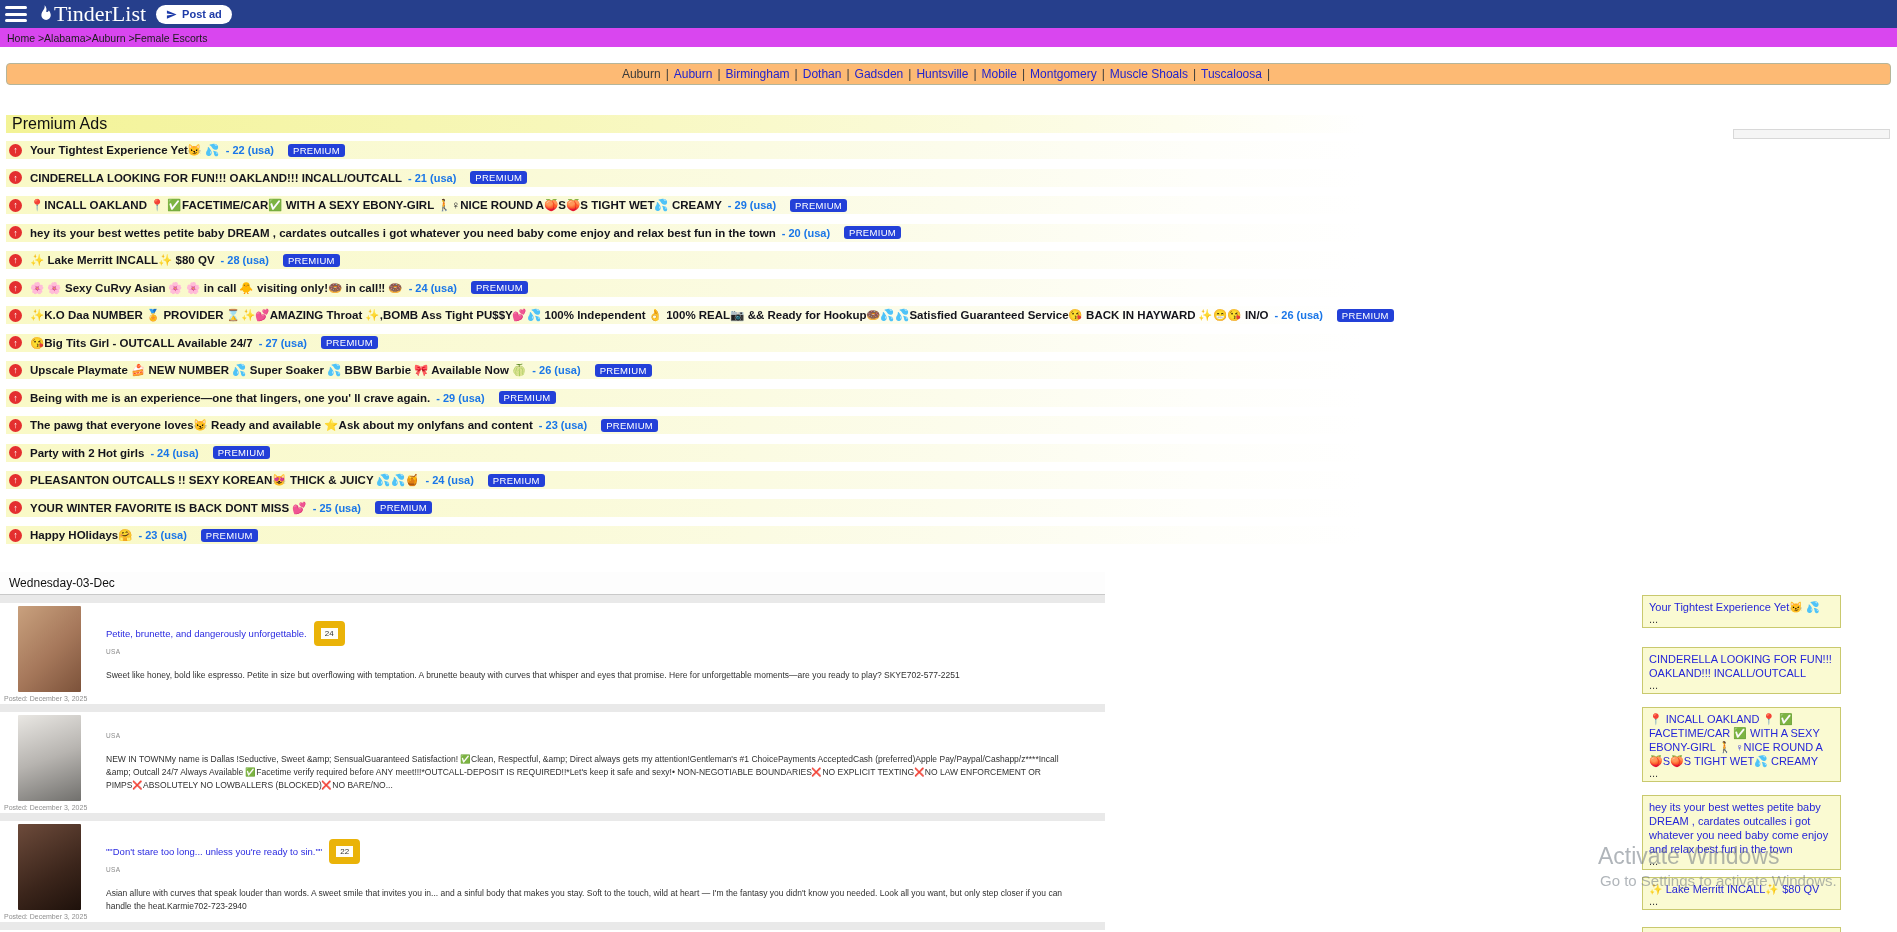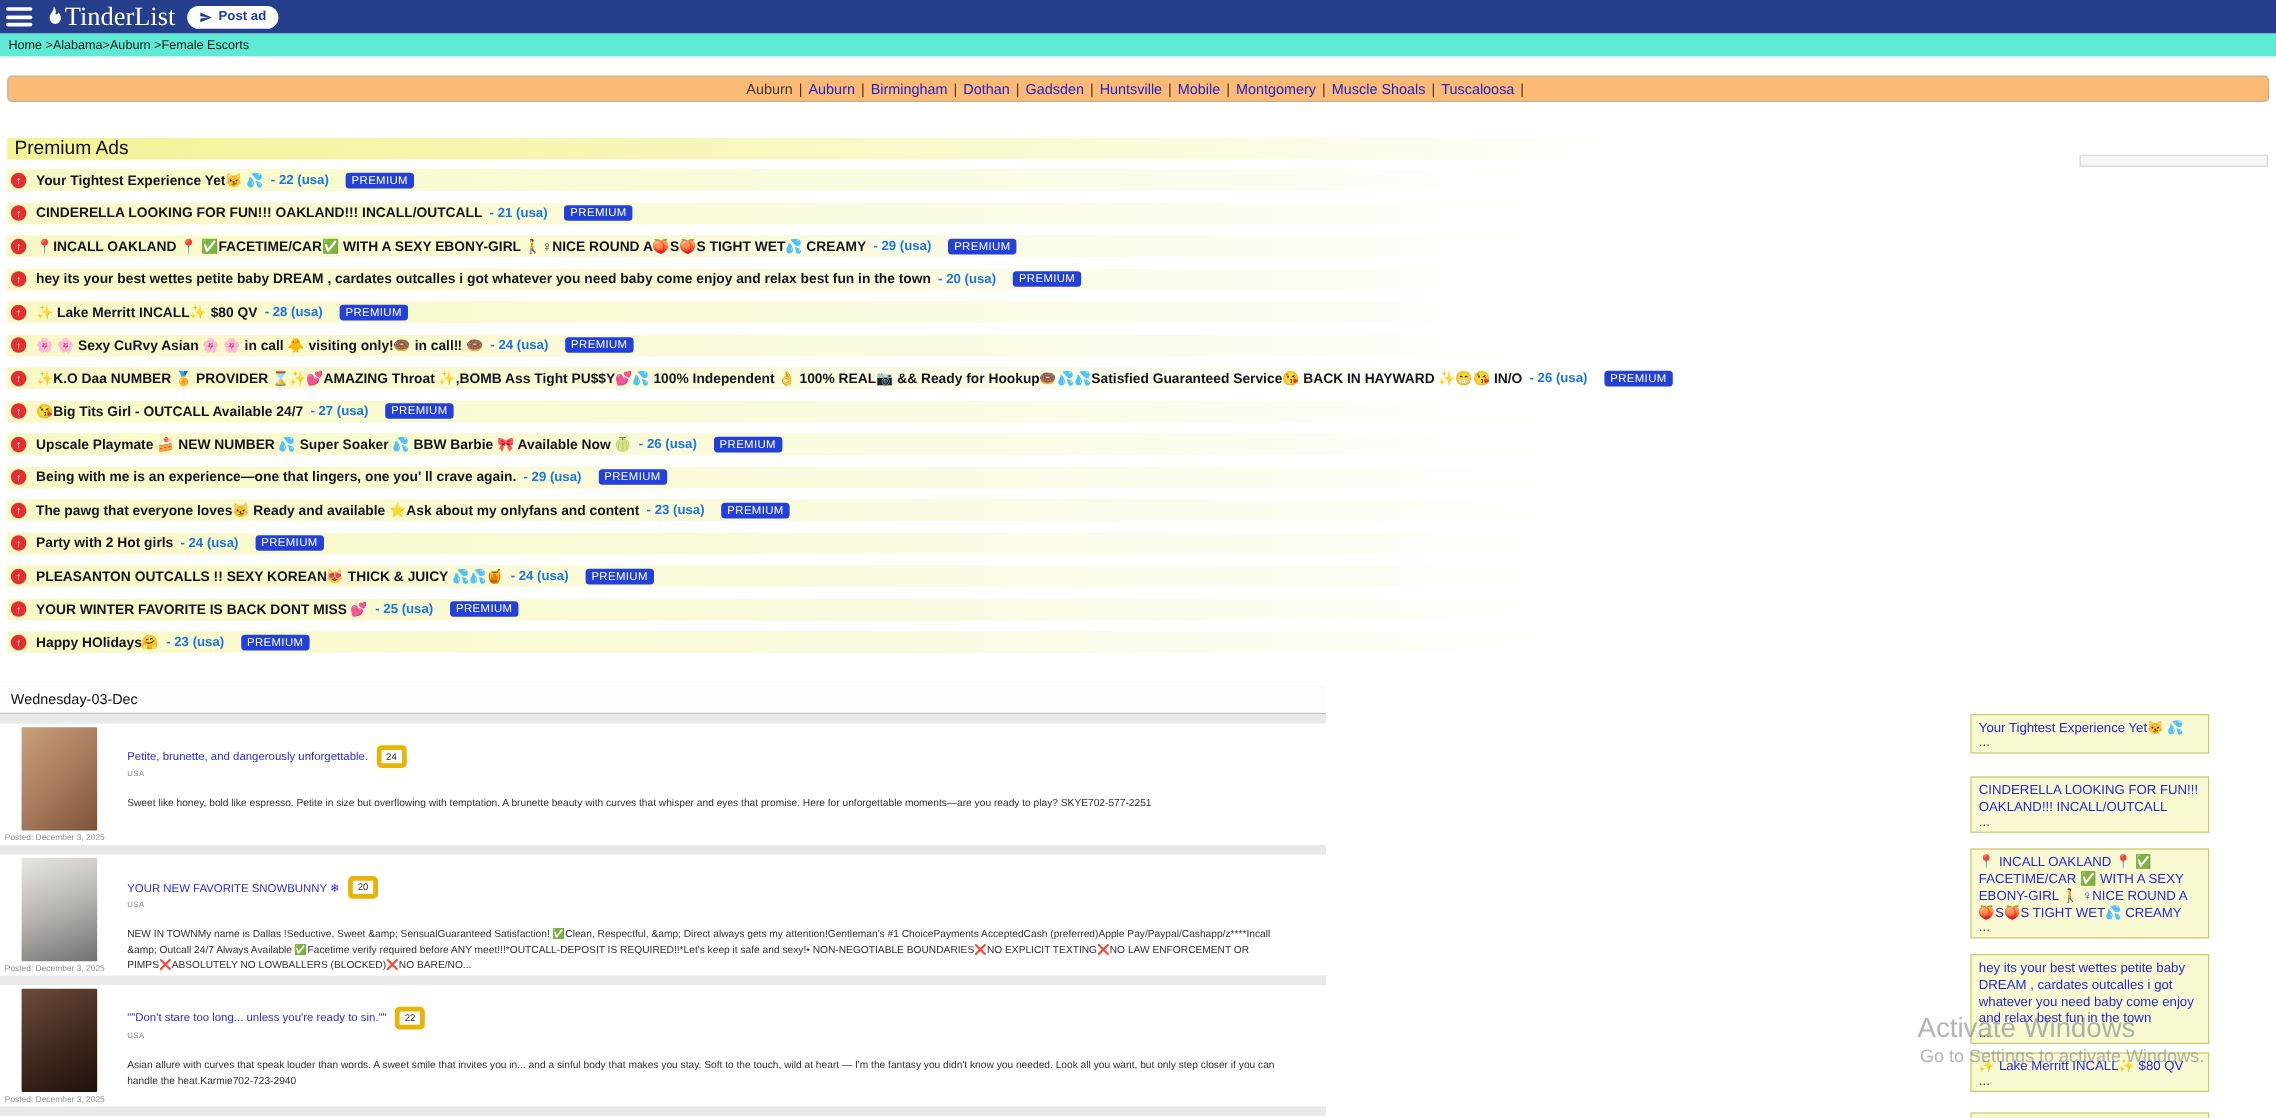--- a/index.html
+++ b/index.html
@@ -13,21 +13,21 @@
   .hamburger span{display:block;height:3px;background:#fff;border-radius:2px}
   .brand{display:flex;align-items:center;gap:2px;color:#fff;text-decoration:none;
          font-family:Liberation Serif, serif;font-size:22px;line-height:1}
   .brand svg{width:15px;height:18px;fill:#fff}
   .postad{display:flex;align-items:center;gap:5px;background:#fff;color:#1d3ba8;border:none;
           border-radius:12px;height:19px;padding:0 10px;font-weight:bold;font-size:11px;cursor:pointer;
           font-family:"Liberation Sans",sans-serif}
   .postad svg{width:11px;height:11px;fill:#1d3ba8}
 
   
-  .breadcrumb{position:absolute;top:28px;left:0;width:100%;height:19px;background:#5eead4;
+  .breadcrumb{position:absolute;top:28px;left:0;width:100%;height:19px;background:#d946ef;
               display:flex;align-items:center;padding-left:7px;box-sizing:border-box;
               font-size:10.5px;color:#1c1c1c;white-space:pre}
   .breadcrumb a{color:#1c1c1c;text-decoration:none}
 
   
   .citybox{position:absolute;top:63px;left:6px;width:1885px;height:22px;box-sizing:border-box;
            border:1px solid #b5b59a;border-radius:4px;background:#fdba74;
            display:flex;align-items:center;justify-content:center;font-size:12px;white-space:pre}
   .citybox .current{color:#3a3a3a}
   .citybox .csep{color:#3a3a3a;padding:0 5px}
@@ -61,21 +61,21 @@
   .lcol1{flex:none;width:96px;padding:3px 0 0 3px;box-sizing:border-box;display:flex;flex-direction:column}
   .lphoto{width:63px;height:86px;margin-left:15px;border-radius:1px;cursor:pointer}
   .lrow:last-of-type .lphoto{width:80px;height:62px;margin-left:4px}
   [data-photo="tan"]{background:linear-gradient(135deg,#c9a17e 0%,#a5775a 55%,#7c523a 100%)}
   [data-photo="gray"]{background:linear-gradient(160deg,#e9e7e3 0%,#b7b4b0 50%,#71706d 100%)}
   [data-photo="dark"]{background:linear-gradient(150deg,#6d4b3b 0%,#3b251b 60%,#1e110b 100%)}
   .posted{font-size:7px;color:#8f8f8f;margin:3px 0 2px 1px;white-space:nowrap}
   .lcol2{padding:18px 0 0 10px}
   .ltitle-line{display:flex;align-items:center;gap:7px}
   .ltitle{color:#2a2ae0;font-size:9.5px;text-decoration:none}
-  .agebadge{border:4px solid #eab308;border-radius:4px;background:#fffef8;color:#333;
+  .agebadge{border:7px solid #eab308;border-radius:4px;background:#fffef8;color:#333;
             font-size:8px;padding:0 4px;line-height:11px}
   .lloc{font-size:6.5px;color:#8a8a8a;margin-top:2px;letter-spacing:.4px}
   .ldesc{font-size:8.5px;color:#303030;line-height:13px;margin-top:14px;max-width:965px}
 
   
   .sidebar{position:absolute;left:1642px;top:595px;width:199px;height:340px}
   .sbox{position:absolute;left:0;width:199px;box-sizing:border-box;border:1px solid #c9c96e;
         background:#fafad2;padding:4px 6px 3px;font-size:11px;line-height:14px}
   .sbox a{color:#2525d8;text-decoration:none;cursor:pointer}
   .sbox .more{color:#3c3c3c;font-size:11px;line-height:10px}
@@ -252,24 +252,20 @@
           <div class="ldesc">Sweet like honey, bold like espresso. Petite in size but overflowing with temptation. A brunette beauty with curves that whisper and eyes that promise. Here for unforgettable moments—are you ready to play? SKYE702-577-2251</div>
         </div>
       </div>
 
       <div class="lrow">
         <div class="lcol1">
           <div class="lphoto" data-photo="gray"></div>
           <div class="posted">Posted: December 3, 2025</div>
         </div>
         <div class="lcol2">
-          <div class="ltitle-line">
-            <a class="ltitle">YOUR NEW FAVORITE SNOWBUNNY ❄</a>
-            <span class="agebadge">20</span>
-          </div>
           <div class="lloc">USA</div>
           <div class="ldesc">NEW IN TOWNMy name is Dallas !Seductive, Sweet &amp;amp; SensualGuaranteed Satisfaction! ✅Clean, Respectful, &amp;amp; Direct always gets my attention!Gentleman's #1 ChoicePayments AcceptedCash (preferred)Apple Pay/Paypal/Cashapp/z****Incall &amp;amp; Outcall 24/7 Always Available ✅Facetime verify required before ANY meet!!!*OUTCALL-DEPOSIT IS REQUIRED!!*Let's keep it safe and sexy!• NON-NEGOTIABLE BOUNDARIES❌NO EXPLICIT TEXTING❌NO LAW ENFORCEMENT OR PIMPS❌ABSOLUTELY NO LOWBALLERS (BLOCKED)❌NO BARE/NO...</div>
         </div>
       </div>
 
       <div class="lrow">
         <div class="lcol1">
           <div class="lphoto" data-photo="dark"></div>
           <div class="posted">Posted: December 3, 2025</div>
         </div>

